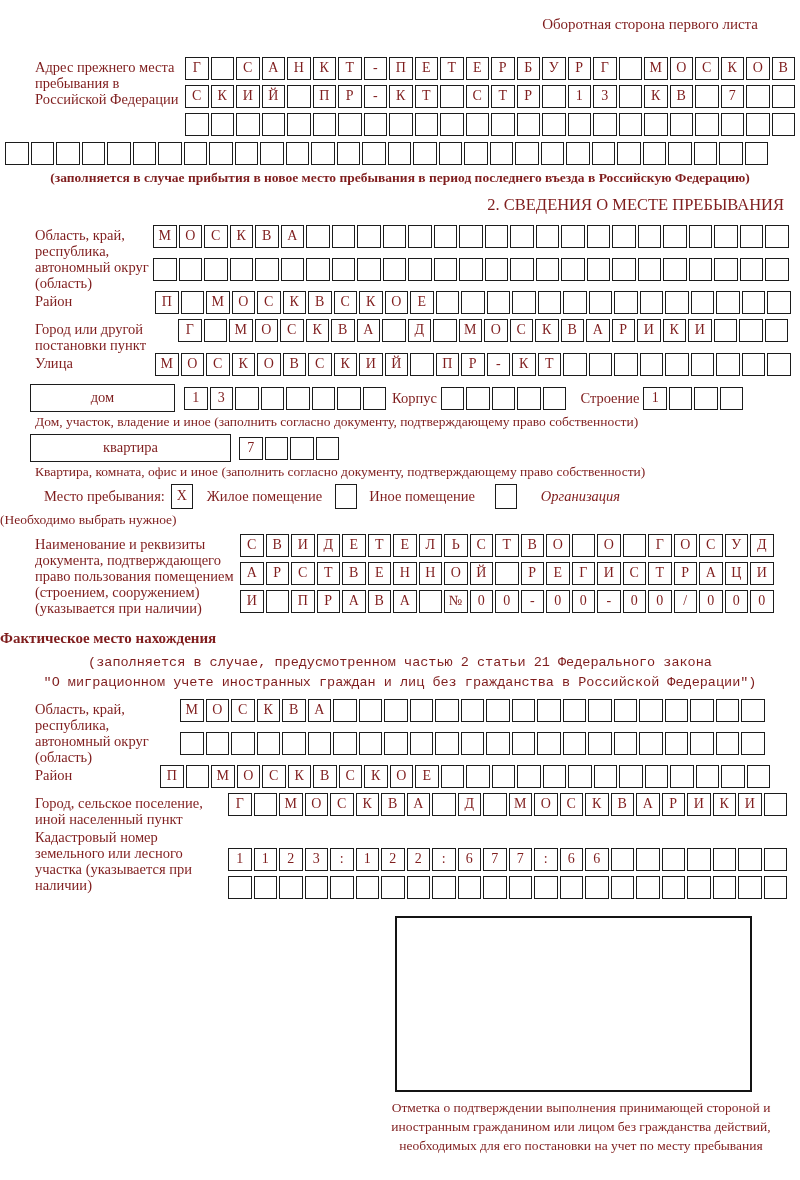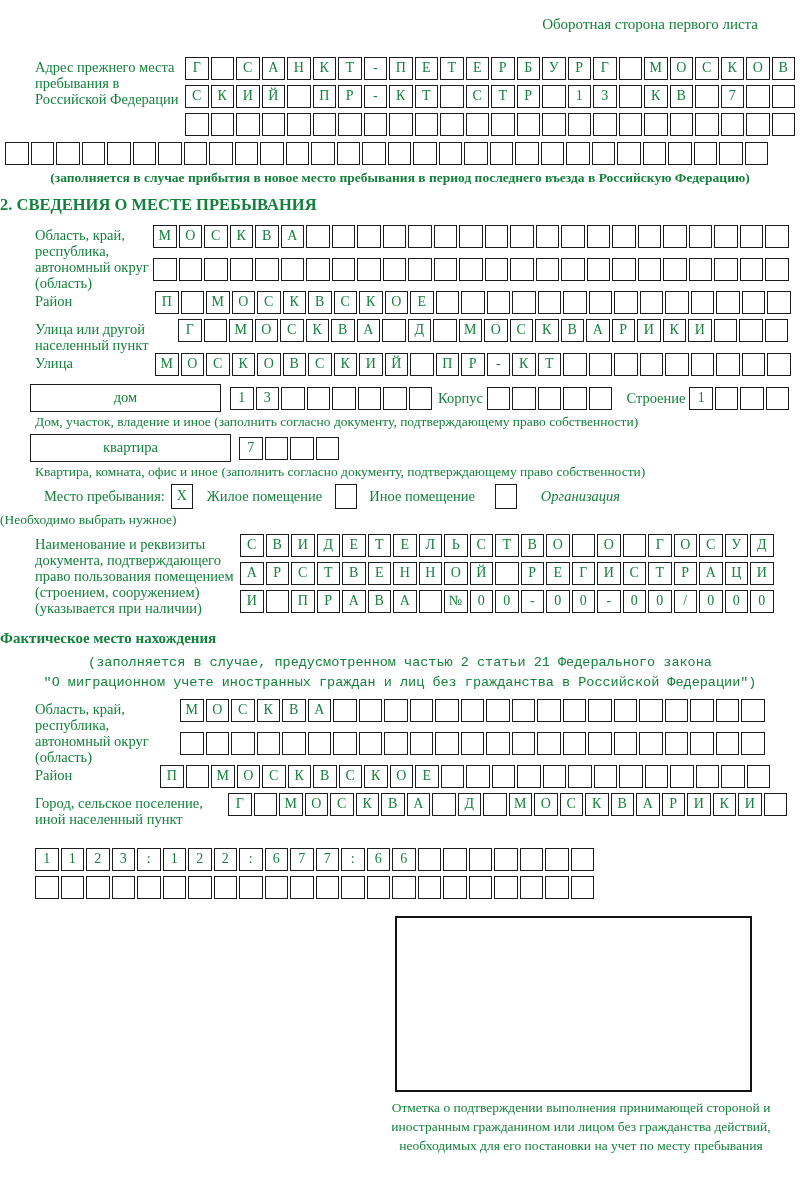--- a/index.html
+++ b/index.html
@@ -1,18 +1,18 @@
 <!DOCTYPE html>
 <html><head>
 <meta charset="utf-8">
 <style>
   html,body { margin:0; padding:0; background:#ffffff; }
   .page {
     position:relative; width:800px; height:1180px; overflow:hidden;
-    background:#ffffff; color:#15803d;
+    background:#ffffff; color:#7f1d1d;
     font-family:"Liberation Serif", serif; font-size:14px;
   }
   .hdr { padding:16px 42px 0 0; text-align:right; font-size:15px; }
 
   
   .cellrow { display:flex; margin-bottom:5px; }
   .cell {
     box-sizing:border-box; flex:none;
     width:23.5px; height:23px; margin-right:2px;
     border:1.6px solid #1c1c1c;
@@ -21,30 +21,30 @@
   }
 
   .frow { display:flex; align-items:flex-start; margin-left:35px; }
   .lbl { flex:none; font-size:14.5px; line-height:16px; padding-top:2px; }
   .w150 { width:150px; } .w118 { width:118px; } .w120 { width:120px; }
   .w143 { width:143px; } .w205 { width:205px; } .w145 { width:145px; }
   .w125 { width:125px; } .w193 { width:193px; }
 
   .fullrow { margin-left:5px; margin-top:1px; }
   .note { text-align:center; font-size:13.5px; margin:1px 0 0 0;font-weight:bold; }
-  .h2 { text-align:left; font-weight:bold; font-size:16.5px; margin:9px 0 10px 0; }
+  .h2 { text-align:right; font-weight:normal; font-size:16.5px; margin:9px 16px 10px 0; }
   .h3 { text-align:left; font-weight:bold; font-size:15px; margin:12px 0 6px 0; }
   .gap10 { margin-bottom:10px; }
 
   .inline-row { display:flex; align-items:center; margin-left:30px; margin-top:3px; }
   .namebox {
     box-sizing:border-box; flex:none; border:1.6px solid #1c1c1c;
     height:28px; line-height:25px; text-align:center; font-size:14.5px;
   }
-  .boxdom { width:191px; margin-right:9px; }
+  .boxdom { width:145px; margin-right:9px; }
   .boxkv  { width:201px; margin-right:8px; }
   .smalllabel { flex:none; font-size:14.5px; margin:0 4px; }
   .ml14 { margin-left:12px; }
   .caption { margin:2px 0 4px 35px; font-size:13.5px; }
 
   .chkrow { display:flex; align-items:center; margin:4px 0 0 44px; font-size:14.5px; }
   .chk {
     box-sizing:border-box; flex:none; width:22px; height:25px;
     border:1.6px solid #1c1c1c; text-align:center; line-height:22px; font-size:14px;
   }
@@ -273,21 +273,21 @@
         <span class="cell"></span>
         <span class="cell"></span>
         <span class="cell"></span>
         <span class="cell"></span>
         <span class="cell"></span>
         <span class="cell"></span>
       </div>
   </div>
 
   <div class="frow">
-    <div class="lbl w143">Улица или другой населенный пункт</div>
+    <div class="lbl w143">Город или другой постановки пункт</div>
     <div class="cellrow">
         <span class="cell">Г</span>
         <span class="cell"></span>
         <span class="cell">М</span>
         <span class="cell">О</span>
         <span class="cell">С</span>
         <span class="cell">К</span>
         <span class="cell">В</span>
         <span class="cell">А</span>
         <span class="cell"></span>
@@ -581,20 +581,21 @@
         <span class="cell">А</span>
         <span class="cell">Р</span>
         <span class="cell">И</span>
         <span class="cell">К</span>
         <span class="cell">И</span>
         <span class="cell"></span>
       </div>
   </div>
 
   <div class="frow">
+    <div class="lbl w193">Кадастровый номер земельного или лесного участка (указывается при наличии)</div>
     <div class="padtop20">
       <div class="cellrow">
           <span class="cell">1</span>
           <span class="cell">1</span>
           <span class="cell">2</span>
           <span class="cell">3</span>
           <span class="cell">:</span>
           <span class="cell">1</span>
           <span class="cell">2</span>
           <span class="cell">2</span>

